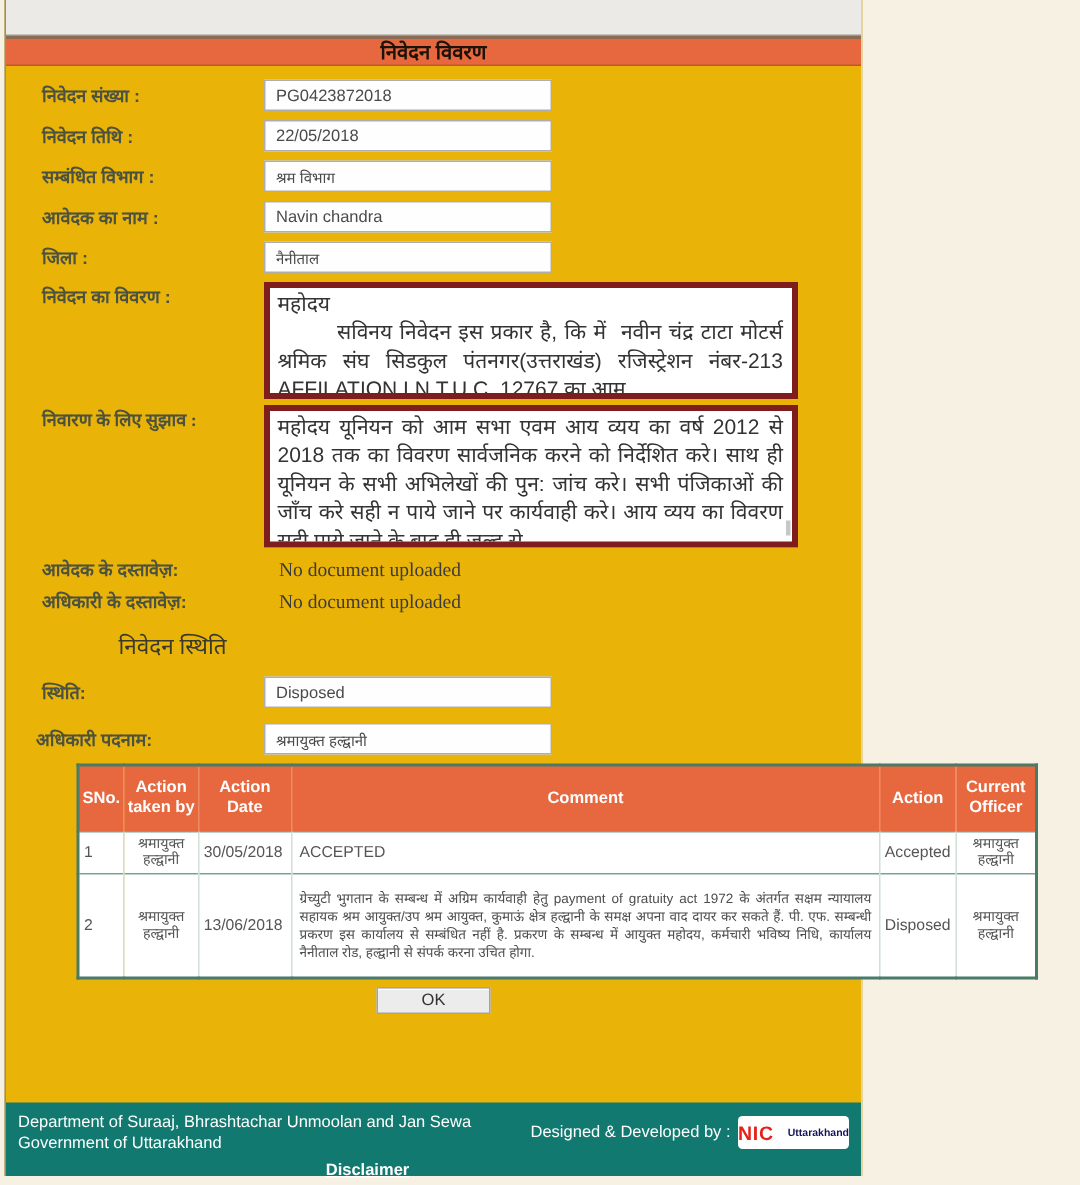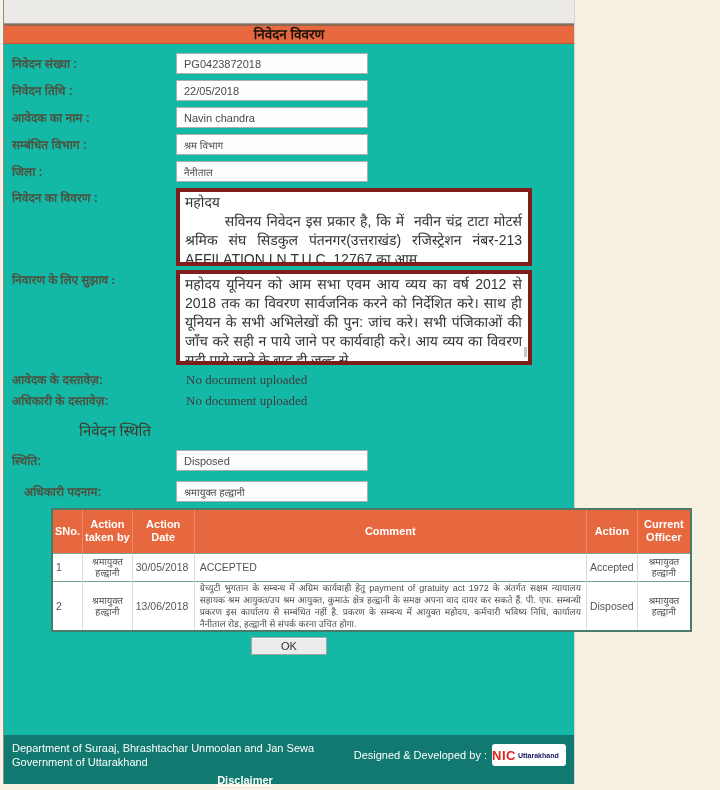--- a/index.html
+++ b/index.html
@@ -6,39 +6,39 @@
   html,body { width:720px; height:790px; }
   body {
     background:#f6f1e2;
     font-family:"Liberation Sans", sans-serif;
     overflow:hidden;
   }
   .page {
     width:572px; margin:0 1px 16px 3px;
     border-left:1px solid #8f8f8b;
     border-right:1px solid #d6d4cd;
-    background:#14b8a6;
+    background:#eab308;
   }
   .top-strip {
     height:24px; background:#ebeae6;
     border-bottom:1px solid #9a9890;
   }
   .title-bar {
     height:20px; background:#e7683e;
     border-top:2px solid #8d6a54;
     border-bottom:1px solid #c2552f;
     text-align:center;
     font-size:13.5px; font-weight:bold; color:#1c120a;
     line-height:18px;
   }
   .content { padding-top:9px; min-height:668px; }
   .frow { display:flex; align-items:center; margin-bottom:6px; }
   .frow.top { align-items:flex-start; }
   .flabel {
-    width:172px; padding-left:8px;
+    width:172px; padding-left:24px;
     font-size:12px; font-weight:bold; color:#4c5240;
     line-height:14px;
   }
   .flabel.indent { padding-left:20px; }
   .fi {
     width:192px; height:21px;
     border:1px solid #aeaeae; background:#fefefe;
     font-family:"Liberation Sans", sans-serif;
     font-size:11px; color:#4a4a4a; padding:0 0 0 7px;
     outline:none;
@@ -85,21 +85,21 @@
     font-size:10.5px; color:#555;
     border-top:1px solid #7aa492;
     border-right:1px solid #cfe0d7;
     padding:2px 3px; vertical-align:middle;
     background:#fff;
   }
   .atable td.hcell { font-size:9.5px; text-align:center; line-height:11px; }
   .atable td.ccell { text-align:left; padding-left:5px; }
   .atable td.long {
     font-size:9px; line-height:12px; text-align:justify; color:#4e4e4e;
-    padding:0 5px;
+    padding:10px 5px;
   }
   .atable td.acell { text-align:center; }
   .col-sno { width:28px; } .col-taken { width:50px; } .col-date { width:62px; }
   .col-comment { width:401px; } .col-action { width:42px; } .col-officer { width:54px; }
   .ok-wrap { text-align:center; margin-top:4px; }
   .ok-btn {
     width:76px; height:18px;
     background:#ececec; border:1px solid #a3a3a3;
     font-family:"Liberation Sans", sans-serif;
     font-size:11px; color:#333;
@@ -111,21 +111,21 @@
     padding:6px 8px 4px 8px;
     height:49px;
   }
   .footer-top { display:flex; justify-content:space-between; }
   .dept { font-size:11px; line-height:14px; }
   .credits-wrap { display:flex; align-items:center; }
   .credits { font-size:11px; line-height:14px; text-align:right; margin-right:5px; }
   .nic-logo {
     background:#fff; border-radius:3px;
     width:74px; height:22px;
-    display:flex; align-items:center; justify-content:flex-start;
+    display:flex; align-items:center; justify-content:space-between;
     gap:2px;
   }
   .nic-red { color:#e2231a; font-weight:bold; font-size:13px; letter-spacing:0.5px; }
   .nic-sub { color:#14145e; font-weight:bold; font-size:7px; }
   .disclaimer-row { text-align:center; padding-right:88px; margin-top:1px; }
   .disclaimer {
     color:#fff; font-size:11px; font-weight:bold;
     text-decoration:underline; cursor:pointer;
   }
 </style>
@@ -140,26 +140,26 @@
 
     <div class="frow">
       <div class="flabel">निवेदन संख्या :</div>
       <input class="fi" readonly="" value="PG0423872018" style="">
     </div>
     <div class="frow">
       <div class="flabel">निवेदन तिथि :</div>
       <input class="fi" readonly="" value="22/05/2018" style="">
     </div>
     <div class="frow">
+      <div class="flabel">सम्बंधित विभाग :</div>
+      <input class="fi" style="font-size: 10px;" readonly="" value="श्रम विभाग">
+    </div>
+    <div class="frow">
       <div class="flabel">आवेदक का नाम :</div>
       <input class="fi" readonly="" value="Navin chandra" style="">
-    </div>
-    <div class="frow">
-      <div class="flabel">सम्बंधित विभाग :</div>
-      <input class="fi" style="font-size: 10px;" readonly="" value="श्रम विभाग">
     </div>
     <div class="frow">
       <div class="flabel">जिला :</div>
       <input class="fi" style="font-size: 10px;" readonly="" value="नैनीताल">
     </div>
 
     <div class="frow top" style="margin-bottom:4px;">
       <div class="flabel" style="padding-top:3px;">निवेदन का विवरण :</div>
       <div class="tarea details">महोदय
         सविनय निवेदन इस प्रकार है, कि में  नवीन चंद्र टाटा मोटर्स श्रमिक संघ सिडकुल पंतनगर(उत्तराखंड) रजिस्ट्रेशन नंबर-213 AFFILATION I.N.T.U.C_12767 का आम</div>

